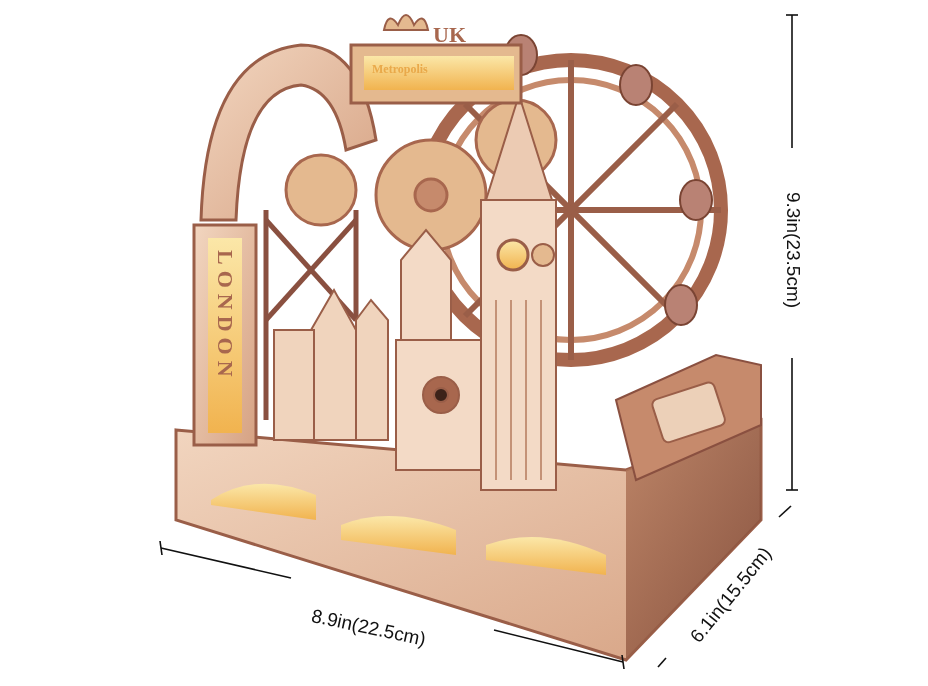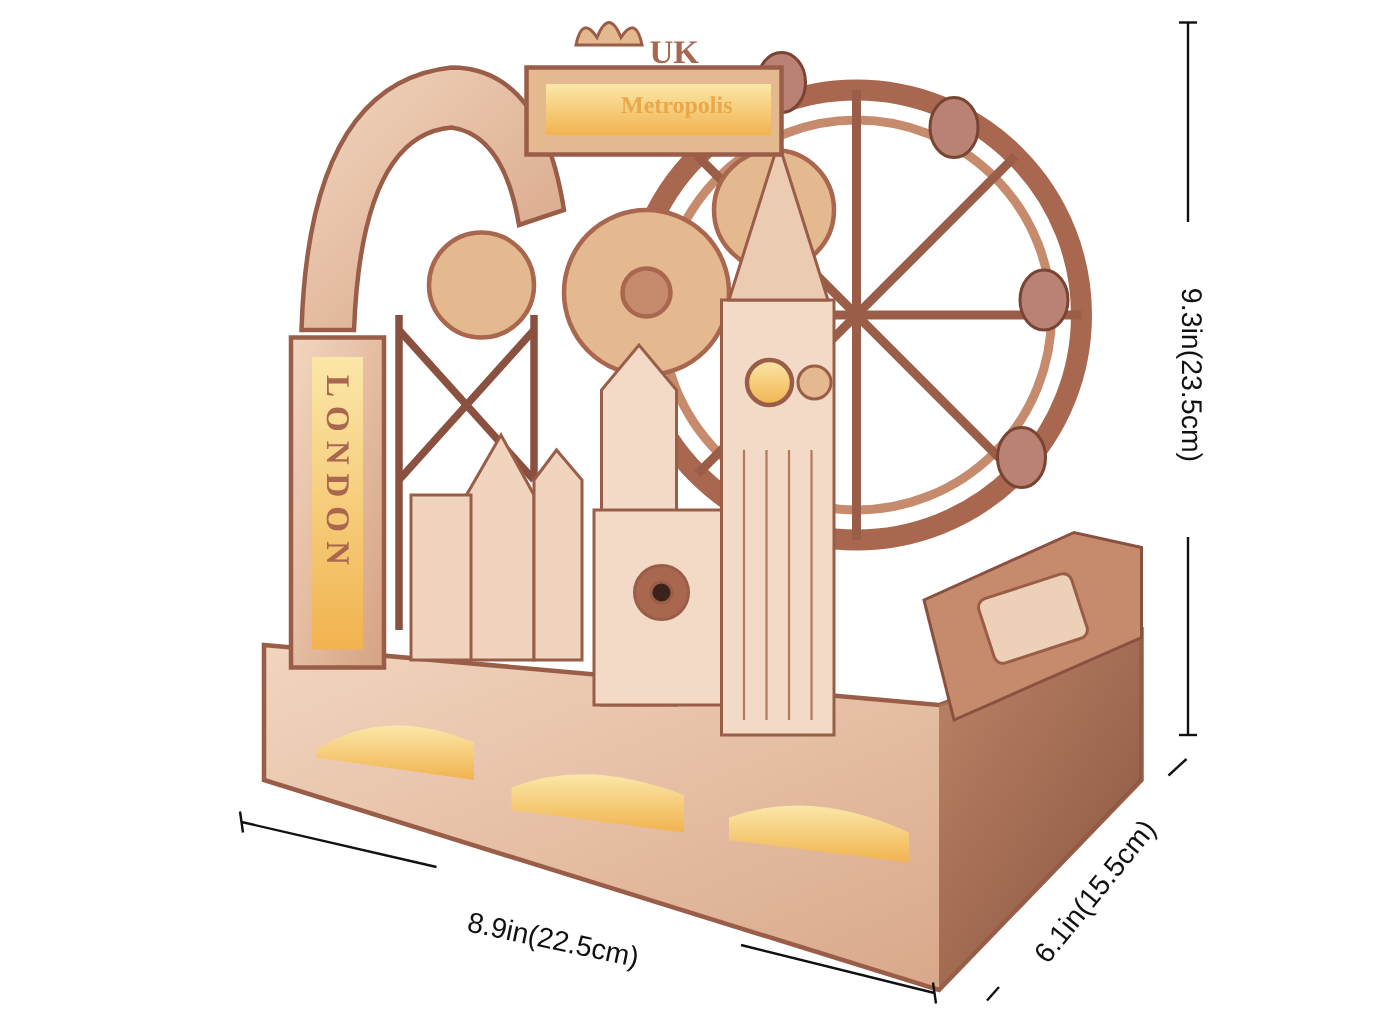--- a/index.html
+++ b/index.html
@@ -105,21 +105,21 @@
     </g>
 
     <g>
       <path d="M368 30 Q372 10 382 25 Q390 5 398 25 Q408 10 412 30 Z" fill="#e4b98f" stroke="#9a5e48" stroke-width="2"></path>
       <rect x="335" y="45" width="170" height="58" fill="#e4b98f" stroke="#9a5e48" stroke-width="3"></rect>
       <rect x="348" y="56" width="150" height="34" fill="url(#glow)"></rect>
     </g>
   </svg>
 
   <span class="sign-text" style="left:417px;top:22px;font-size:22px;color:#a8674e;">UK</span>
-  <span class="sign-text" style="left:398px;top:62px;font-size:16px;color:#e9a94a;">Metropolis</span>
+  <span class="sign-text" style="left:356px;top:62px;font-size:12px;color:#e9a94a;">Metropolis</span>
   <span class="sign-text" style="left:196px;top:250px;font-size:22px;color:#a8674e;writing-mode:vertical-rl;letter-spacing:6px;">LONDON</span>
 
   
   <svg width="928" height="686" viewBox="0 0 928 686" style="position:absolute;left:0;top:0;">
     <g stroke="#111" stroke-width="1.6" fill="none">
 
       <line x1="776" y1="15" x2="776" y2="148"></line>
       <line x1="770" y1="15" x2="782" y2="15"></line>
       <line x1="776" y1="358" x2="776" y2="490"></line>
       <line x1="770" y1="490" x2="782" y2="490"></line>

